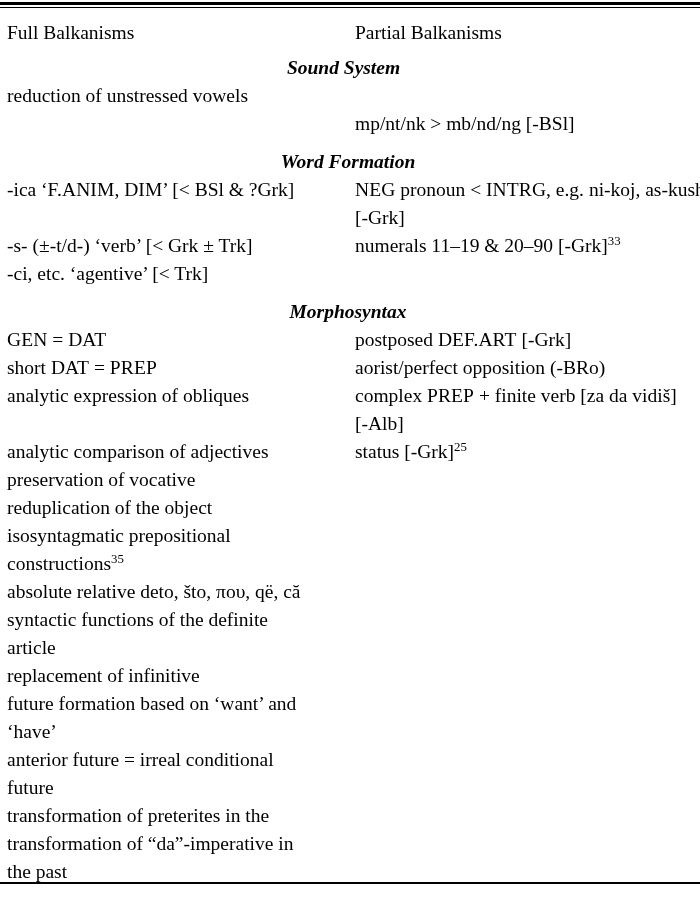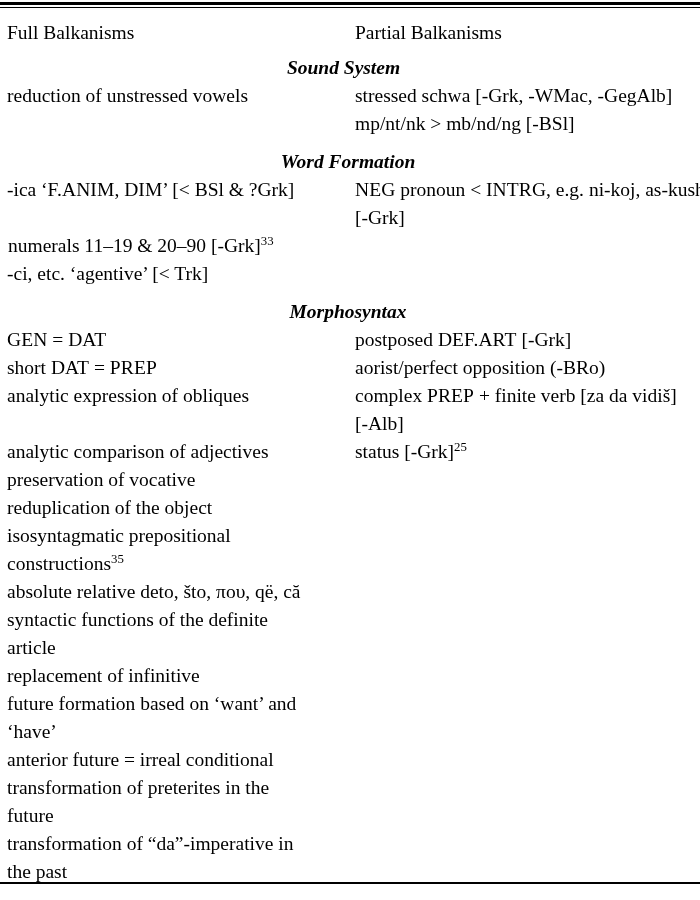--- a/index.html
+++ b/index.html
@@ -121,21 +121,20 @@
       <div class="col-left">Full Balkanisms</div>
       <div class="col-right">Partial Balkanisms</div>
     </div>
 
     <div class="spacer-xs"></div>
 
     <div class="section-head sound">Sound System</div>
 
     <div class="row">
       <div class="col-left">reduction of unstressed vowels</div>
-      <div class="col-right">stressed schwa [-Grk, -WMac, -GegAlb]</div>
     </div>
 
     <div class="row">
       <div class="col-left"></div>
       <div class="col-right"><span class="it">mp</span><span class="it">/nt/nk</span> &gt; <span class="it">mb/nd/ng</span> [-BSl]</div>
     </div>
 
     <div class="spacer-sm"></div>
 
     <div class="section-head">Word Formation</div>
@@ -144,20 +143,21 @@
       <div class="col-left"><span class="it">-ica</span> ‘<span class="sc">F.ANIM</span>, <span class="sc">DIM</span>’ [&lt; BSl &amp; ?Grk]</div>
       <div class="col-right"><span class="sc">NEG</span> pronoun &lt; <span class="sc">INTRG</span>, e.g. <span class="it">ni-koj</span>, <span class="it">as-kush</span></div>
     </div>
 
     <div class="row">
       <div class="col-left"></div>
       <div class="col-right">[-Grk]</div>
     </div>
 
     <div class="row">
+      <div class="col-left"><span class="it">-s-</span> (±-<span class="it">t</span>/<span class="it">d</span>-) ‘verb’ [&lt; Grk ± Trk]</div>
       <div class="col-right">numerals
         11–19 &amp; 20–90 [-Grk]<sup>33</sup></div>
     </div>
 
     <div class="row">
       <div class="col-left"><span class="it">-ci</span>, etc. ‘agentive’ [&lt; Trk]</div>
       <div class="col-right"></div>
     </div>
 
 
@@ -243,26 +243,26 @@
       <div class="col-left">‘have’</div>
       <div class="col-right"></div>
     </div>
 
     <div class="row">
       <div class="col-left">anterior future = irreal conditional</div>
       <div class="col-right"></div>
     </div>
 
     <div class="row">
+      <div class="col-left">future</div>
+      <div class="col-right"></div>
+    </div>
+
+    <div class="row">
       <div class="col-left">transformation of preterites in the</div>
-      <div class="col-right"></div>
-    </div>
-
-    <div class="row">
-      <div class="col-left">future</div>
       <div class="col-right"></div>
     </div>
 
     <div class="row">
       <div class="col-left">transformation of
         “<span class="it">da</span>”-imperative in</div>
       <div class="col-right"></div>
     </div>
 
     <div class="row">

